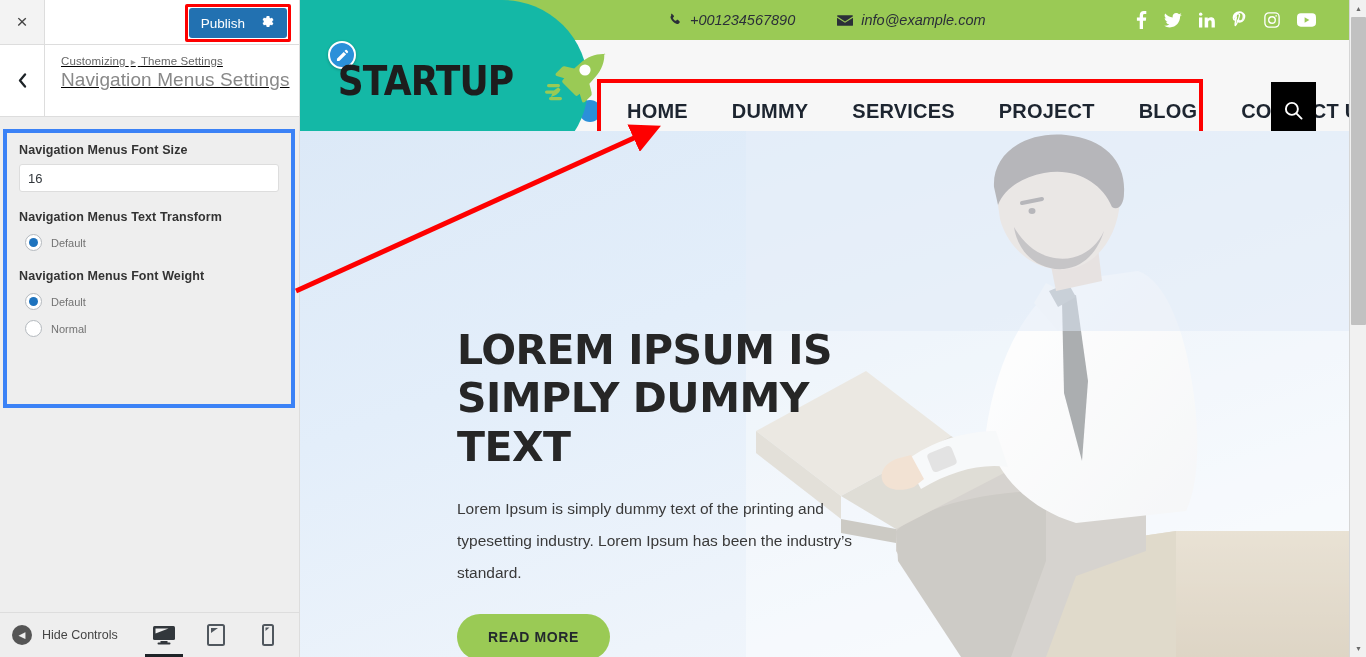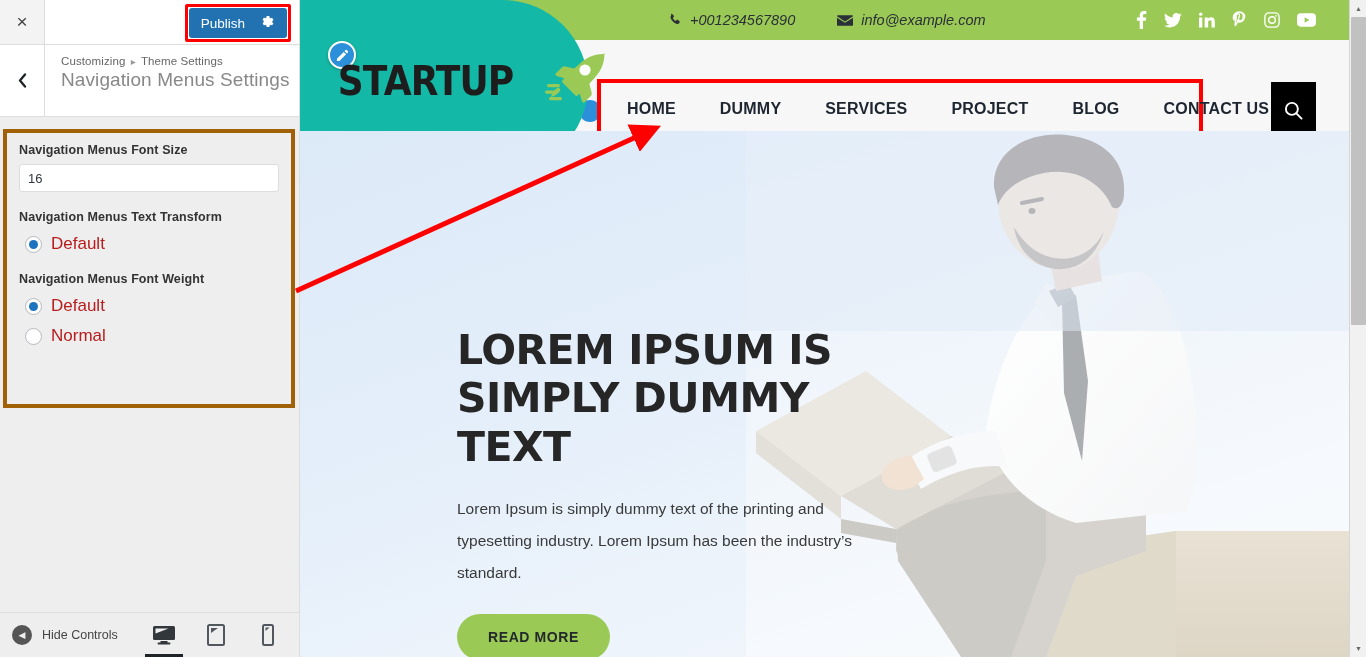--- a/index.html
+++ b/index.html
@@ -54,31 +54,31 @@
     background: #fff;
     border-bottom: 1px solid #ddd;
     display: flex; align-items: stretch;
   }
   .cz-back {
     width: 45px;
     display: flex; align-items: center; justify-content: center;
     border-right: 1px solid #ddd;
     color: #222; font-size: 17px; cursor: pointer;
   }
-  .cz-titles { padding: 10px 0 0 16px; }
+  .cz-titles { padding: 10px 0 0 16px; text-decoration: underline; }
   .cz-crumb { font-size: 11.5px; color: #666; letter-spacing: .1px; }
   .cz-crumb .sep { color: #999; font-size: 10px; padding: 0 2px; }
   .cz-title { font-size: 19px; color: #888; font-weight: 400; margin-top: 2px; letter-spacing: .1px; }
 
   
   .settings-box {
     position: absolute;
     left: 3px; top: 129px;
     width: 292px; height: 279px;
-    border: 4px solid #a16207;
+    border: 4px solid #3b82f6;
     background: #eee;
   }
   .settings-inner { padding: 10px 12px 0 12px; }
   .ctrl-label {
     font-size: 12.5px; font-weight: bold; color: #333;
     margin-bottom: 7px; letter-spacing: .1px;
   }
   .ctrl-input {
     width: 100%; height: 28px;
     border: 1px solid #ddd; border-radius: 3px;
@@ -91,21 +91,21 @@
   .radio {
     width: 17px; height: 17px; border-radius: 50%;
     border: 1px solid #b4b9be; background: #fff;
     position: relative; flex: 0 0 auto; cursor: pointer;
   }
   .radio.checked::after {
     content: ""; position: absolute;
     left: 3px; top: 3px; width: 9px; height: 9px;
     border-radius: 50%; background: #1e73be;
   }
-  .radio-label { font-size: 17px; color: #b91c1c; }
+  .radio-label { font-size: 11px; color: #737373; }
 
   
   .cz-footer {
     position: absolute; left: 0; bottom: 0;
     width: 299px; height: 45px;
     background: #eee;
     border-top: 1px solid #ddd;
     display: flex; align-items: center;
   }
   .hide-controls { display: flex; align-items: center; gap: 10px; padding-left: 12px; cursor: pointer; }
@@ -186,21 +186,21 @@
     position: absolute; left: 297px; top: 39px;
     width: 606px; height: 81px;
     border: 4px solid #fe0000;
   }
   .nav {
     position: absolute; left: 305px; top: 60px;
     display: flex; align-items: center; gap: 0;
   }
   .nav a {
     color: #1d2530; text-decoration: none;
-    font-size: 16px; font-weight: bold;
+    font-size: 20px; font-weight: bold;
     padding: 0 22px; letter-spacing: .2px;
     font-family: "Liberation Sans", sans-serif;
     white-space: nowrap;
   }
   .search-btn {
     position: absolute; right: 50px; top: 42px;
     width: 45px; height: 60px;
     background: #000;
     display: flex; align-items: center; justify-content: center;
     cursor: pointer;

